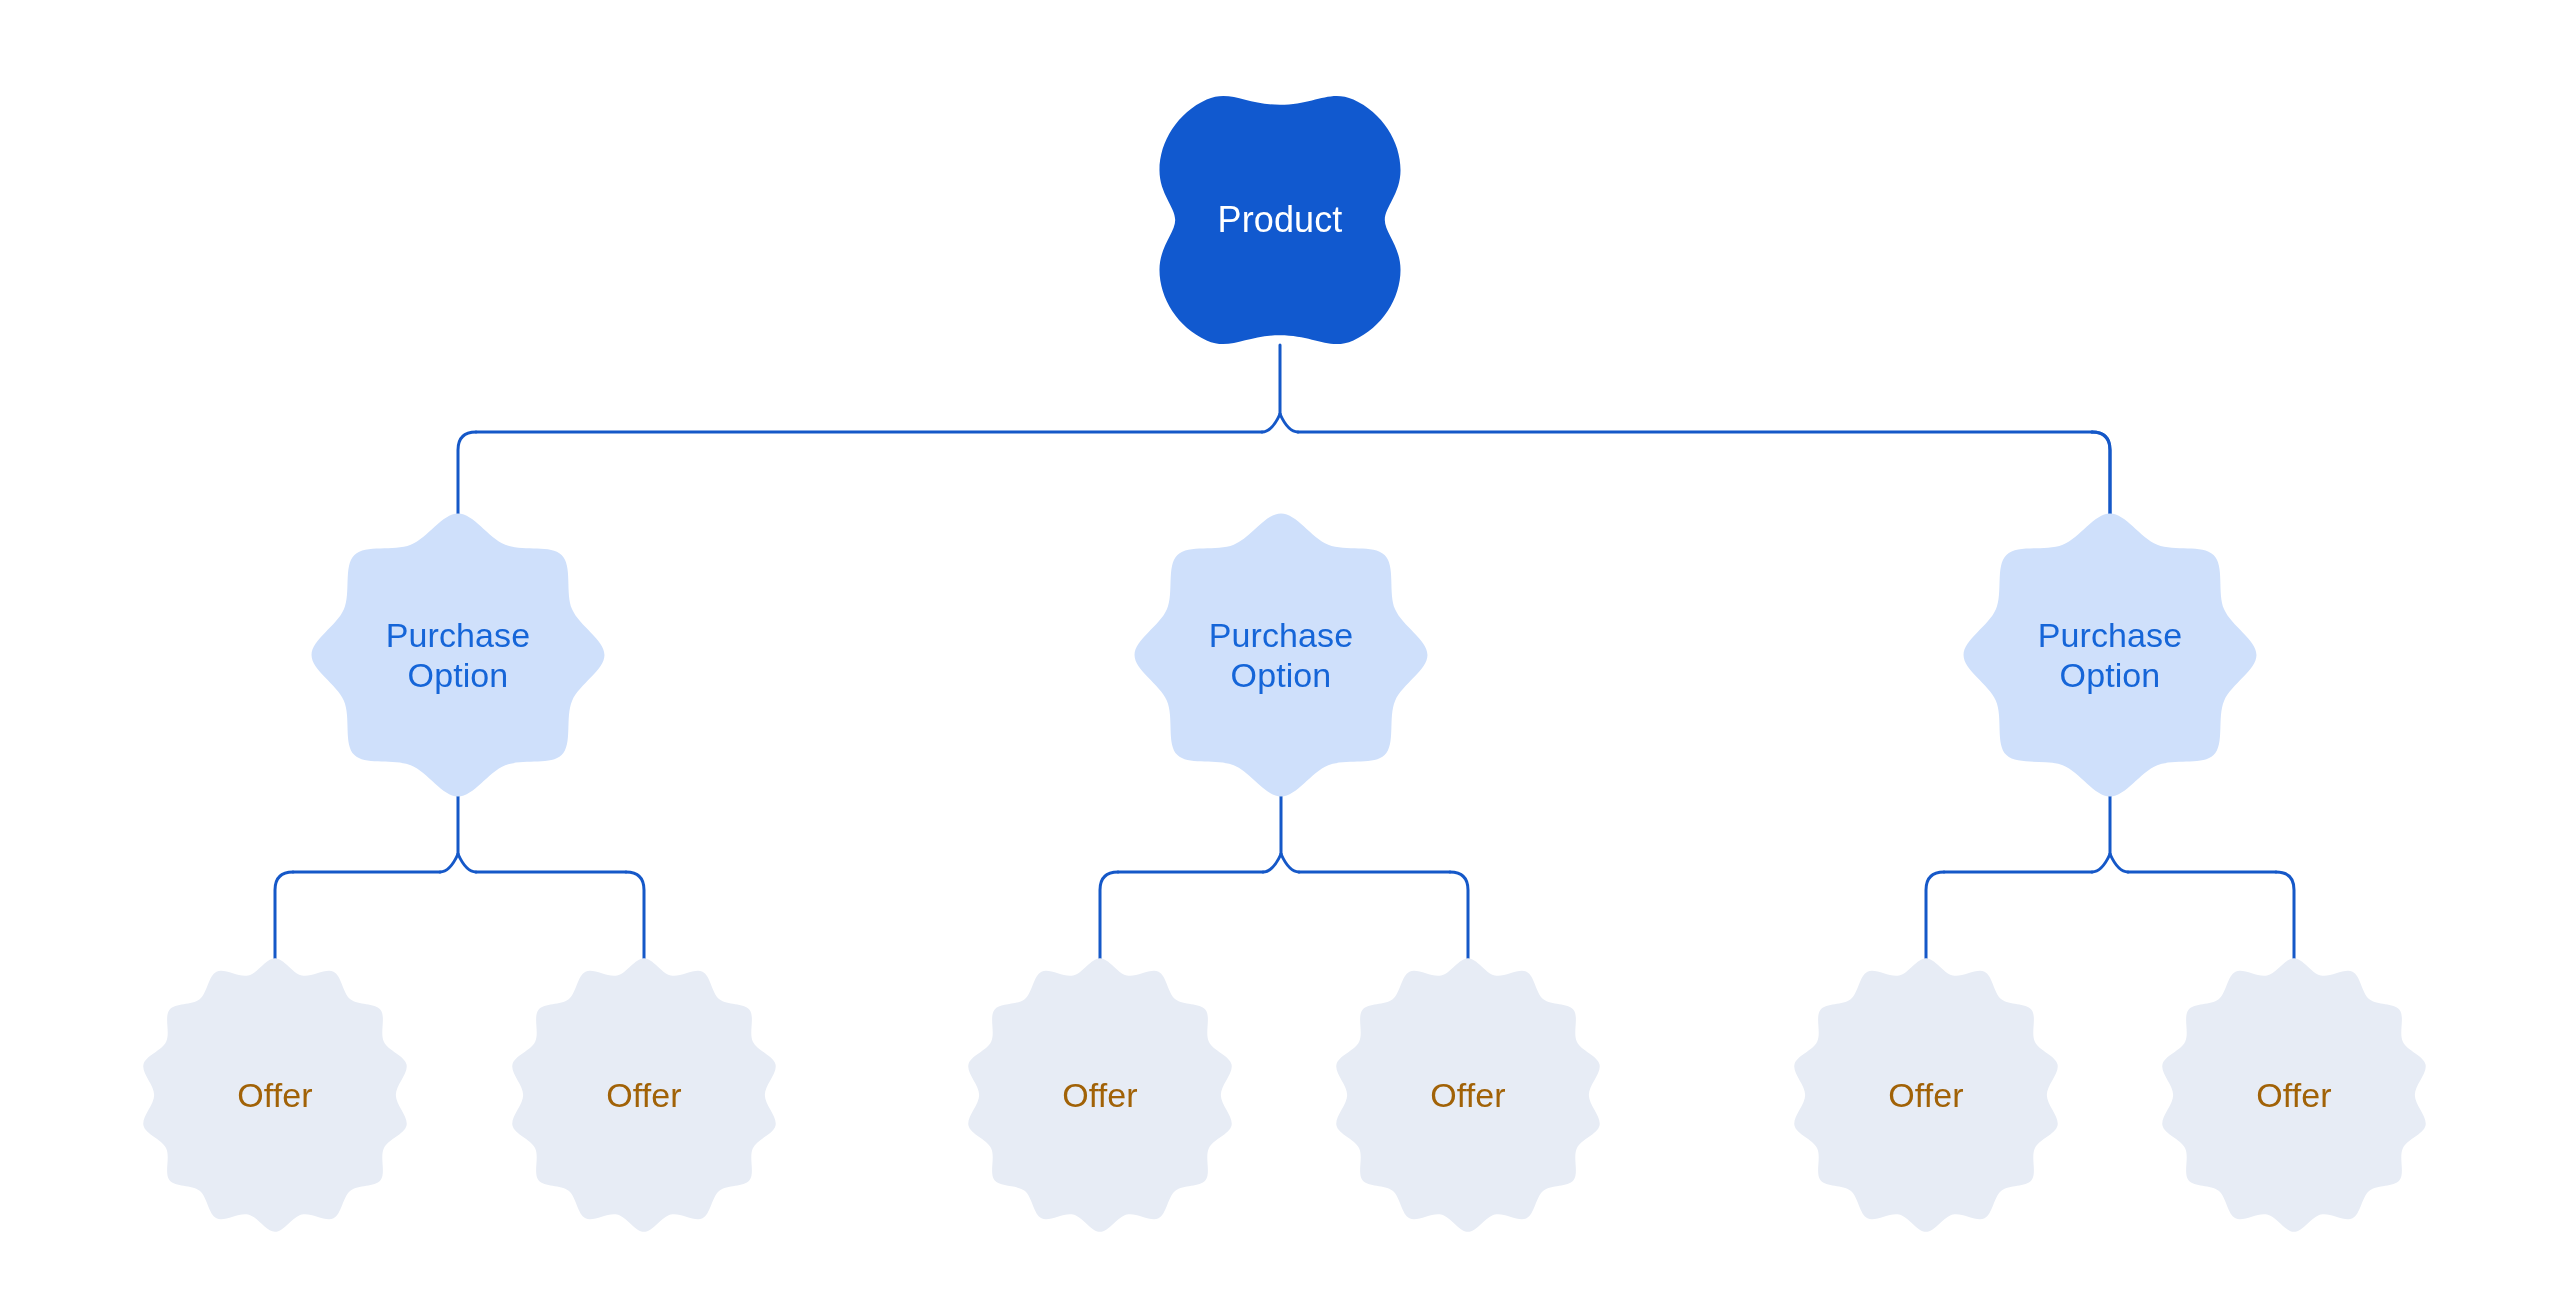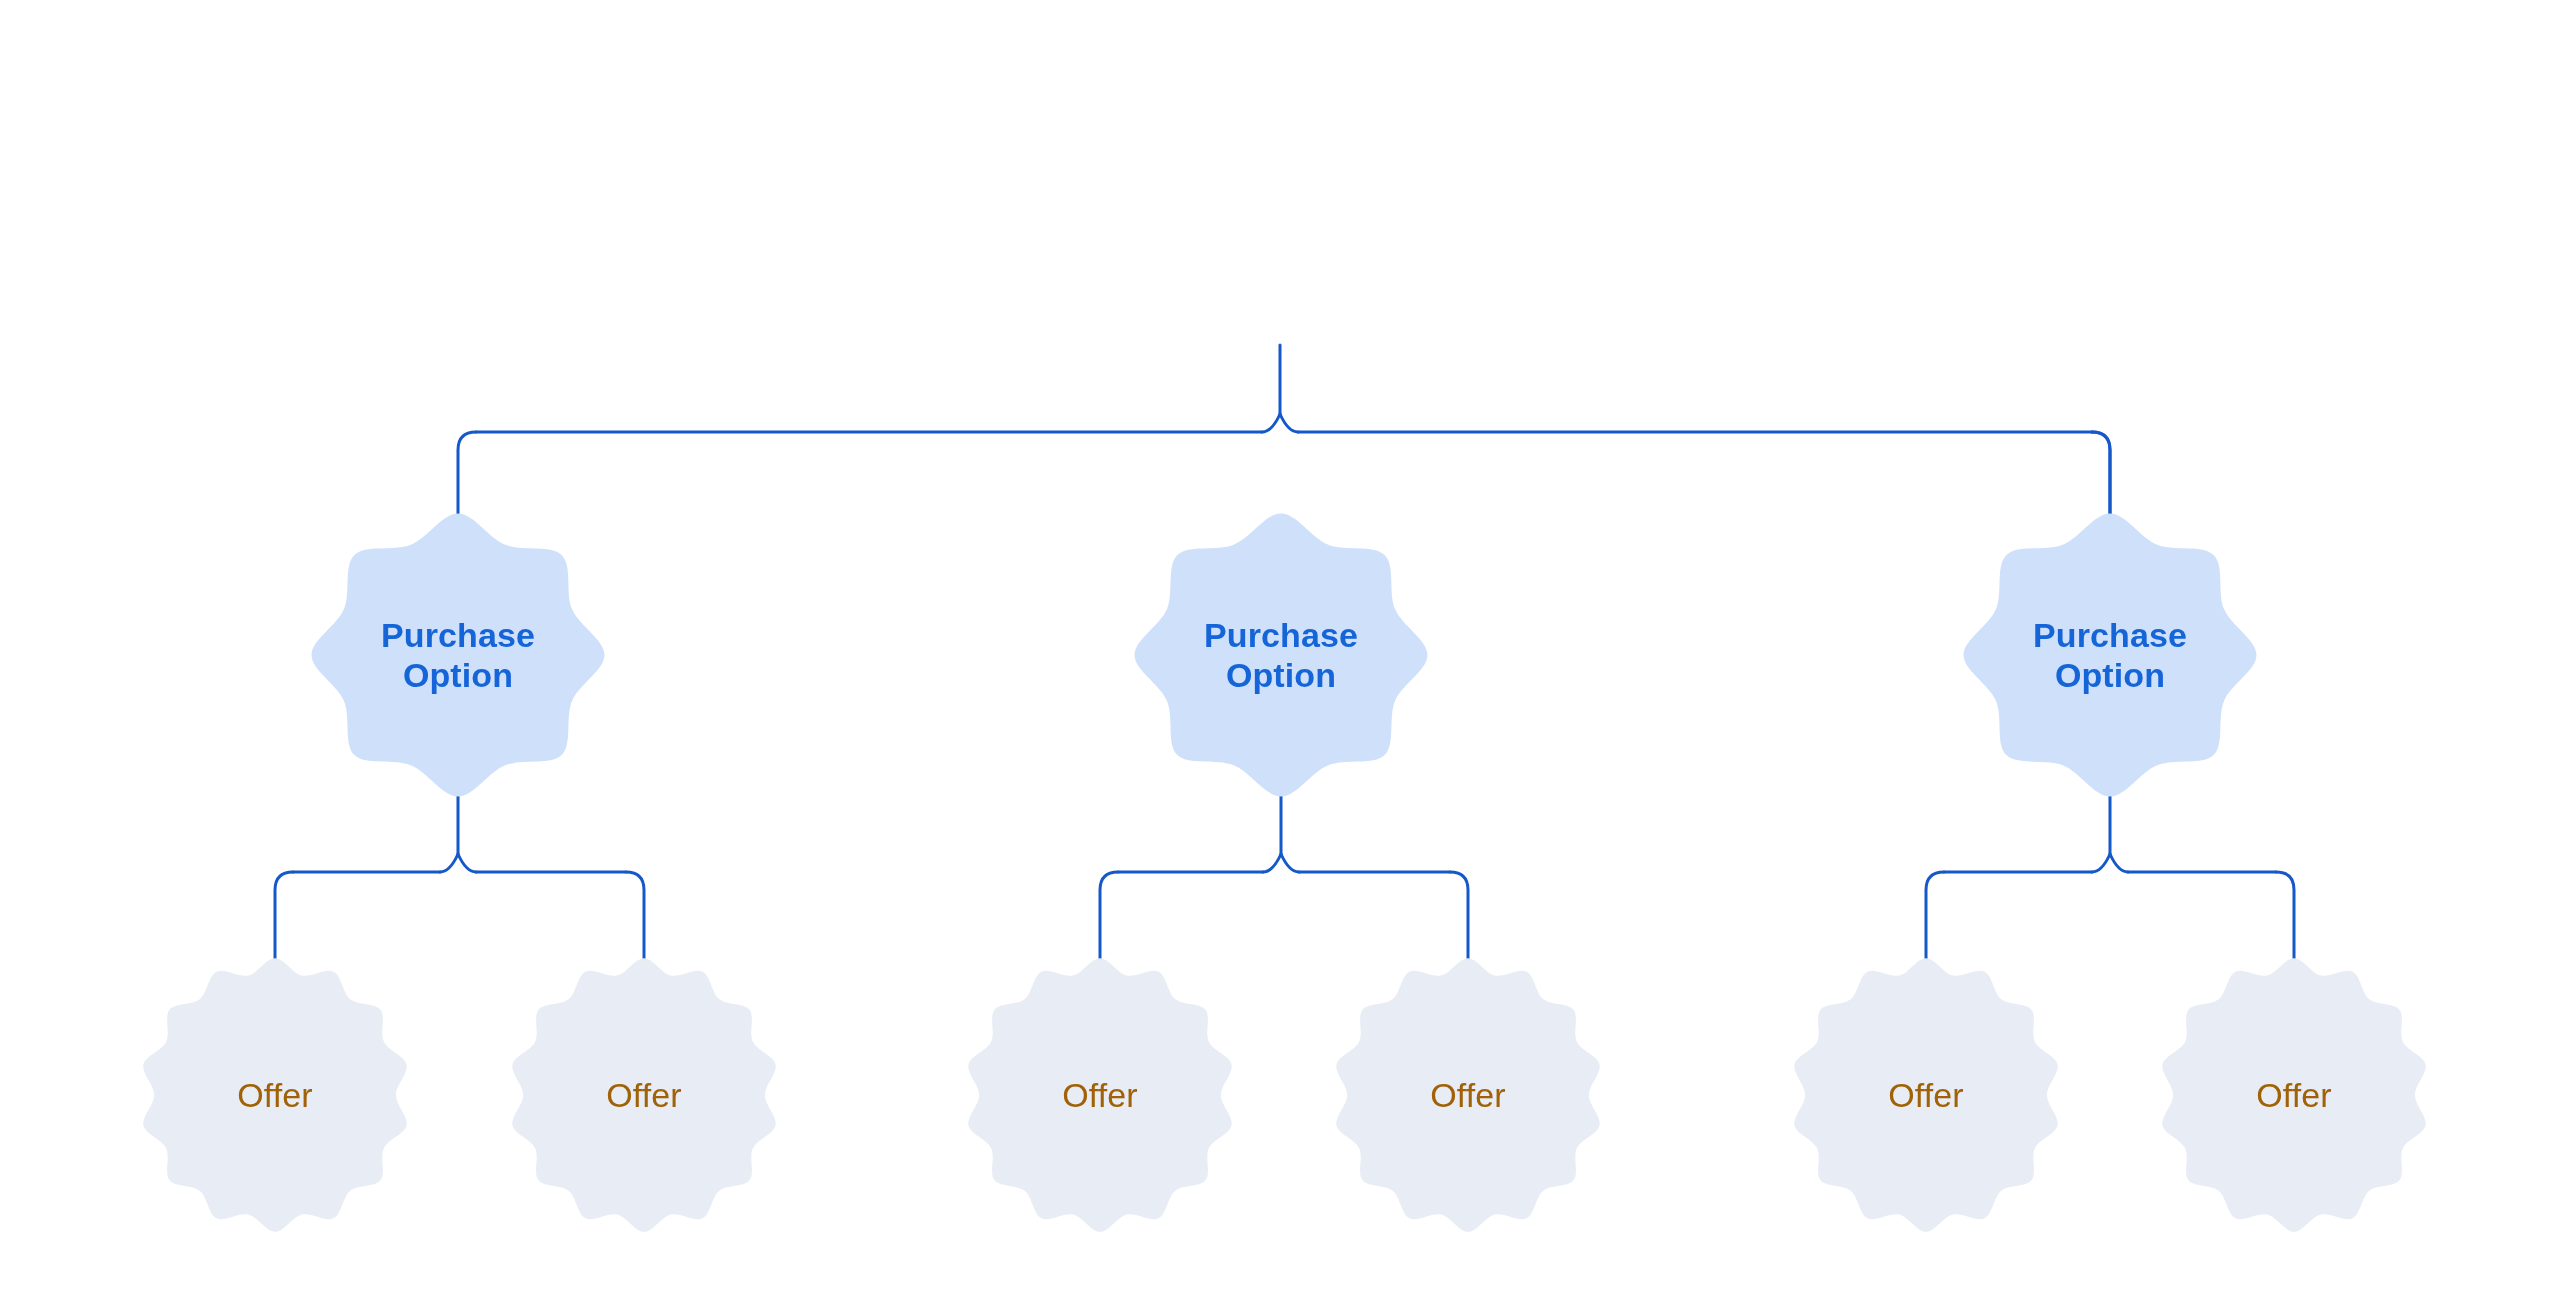--- a/index.html
+++ b/index.html
@@ -49,21 +49,21 @@
     letter-spacing: 0.1px;
   }
   .node-product .node-label {
     color: #ffffff;
     font-size: 36px;
     font-weight: 400;
   }
   .node-option .node-label {
     color: #1565D8;
     font-size: 34px;
-    font-weight: 700;
+    font-weight: 400;
   }
   .node-offer .node-label {
     color: #a16207;
     font-size: 34px;
     font-weight: 400;
   }
 </style>
 </head>
 <body>
 
@@ -96,20 +96,40 @@
         <path d="M 2110 792 L 2110 854"></path>
         <path d="M 2092 872 Q 2101.9 872 2110 854"></path>
         <path d="M 2128 872 Q 2118.1 872 2110 854"></path>
         <path d="M 1944 872 L 2092 872"></path>
         <path d="M 2128 872 L 2276 872"></path>
         <path d="M 1944 872 Q 1926 872 1926 890 L 1926 966"></path>
         <path d="M 2276 872 Q 2294 872 2294 890 L 2294 966"></path>
       </g>
   </svg>
 
+  <div class="node node-product" id="node-product" style="left: 1149px; top: 89px; width: 262px; height: 262px;">
+    <svg class="blob" viewBox="0 0 200 200" preserveAspectRatio="none">
+      <path d="
+        M 100 12
+        C 126 12 138 0 156 8
+        C 178 18 192 40 192 62
+        C 192 80 180 90 180 100
+        C 180 110 192 120 192 138
+        C 192 160 178 182 156 192
+        C 138 200 126 188 100 188
+        C 74 188 62 200 44 192
+        C 22 182 8 160 8 138
+        C 8 120 20 110 20 100
+        C 20 90 8 80 8 62
+        C 8 40 22 18 44 8
+        C 62 0 74 12 100 12
+        Z" fill="#1159CF"></path>
+    </svg>
+    <span class="node-label">Product</span>
+  </div>
 
   <div class="node node-option" id="node-option-0" style="left: 308px; top: 510px; width: 300px; height: 290px;">
     <svg class="blob" viewBox="0 0 200 200" preserveAspectRatio="none">
         <path d="M 100.00 2.35 C 110.50 2.35, 120.01 19.15, 131.51 23.92 C 143.02 28.69, 161.62 23.52, 169.05 30.95 C 176.48 38.38, 171.31 56.98, 176.08 68.49 C 180.85 79.99, 197.65 89.50, 197.65 100.00 C 197.65 110.50, 180.85 120.01, 176.08 131.51 C 171.31 143.02, 176.48 161.62, 169.05 169.05 C 161.62 176.48, 143.02 171.31, 131.51 176.08 C 120.01 180.85, 110.50 197.65, 100.00 197.65 C 89.50 197.65, 79.99 180.85, 68.49 176.08 C 56.98 171.31, 38.38 176.48, 30.95 169.05 C 23.52 161.62, 28.69 143.02, 23.92 131.51 C 19.15 120.01, 2.35 110.50, 2.35 100.00 C 2.35 89.50, 19.15 79.99, 23.92 68.49 C 28.69 56.98, 23.52 38.38, 30.95 30.95 C 38.38 23.52, 56.98 28.69, 68.49 23.92 C 79.99 19.15, 89.50 2.35, 100.00 2.35 Z" fill="#CFE0FB"></path>
       </svg>
     <span class="node-label">Purchase
 Option</span>
   </div>
 
   <div class="node node-option" id="node-option-1" style="left: 1131px; top: 510px; width: 300px; height: 290px;">

